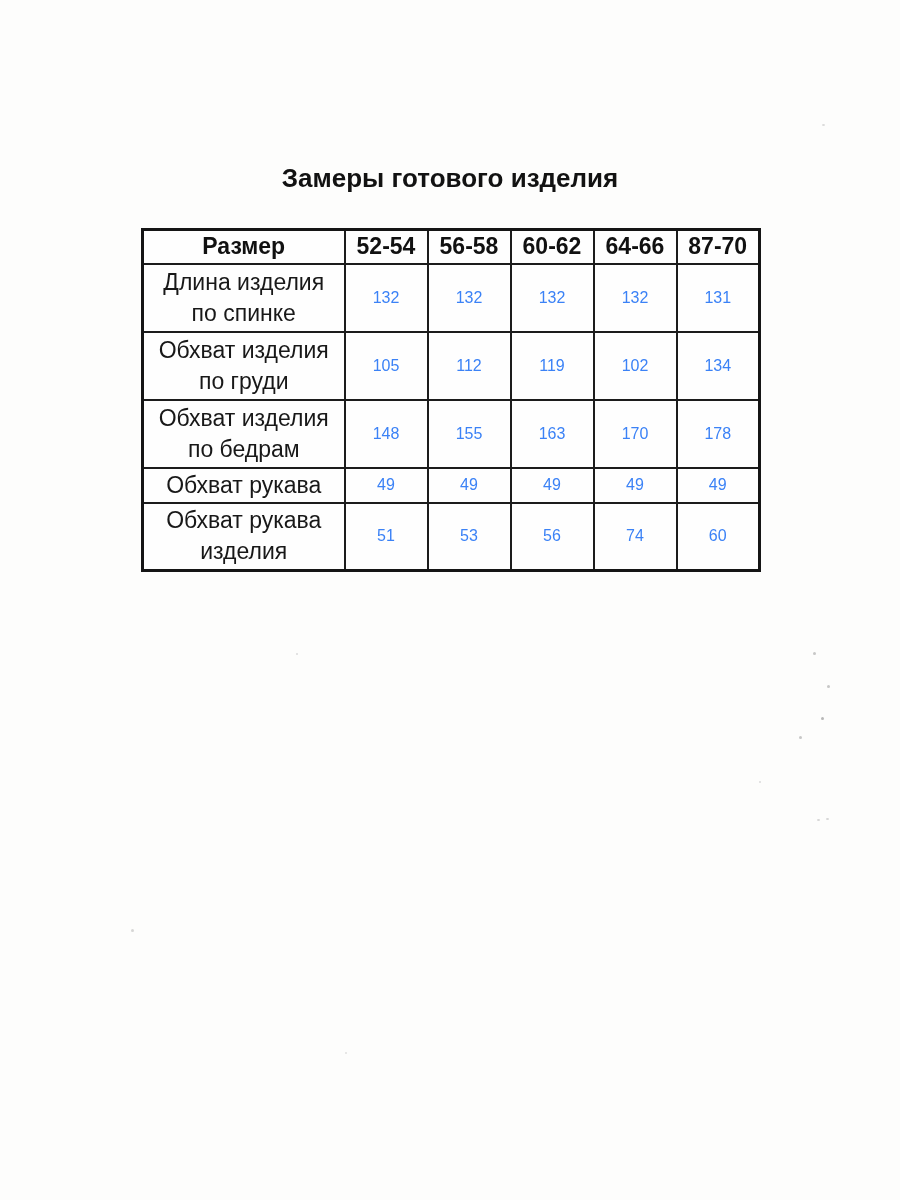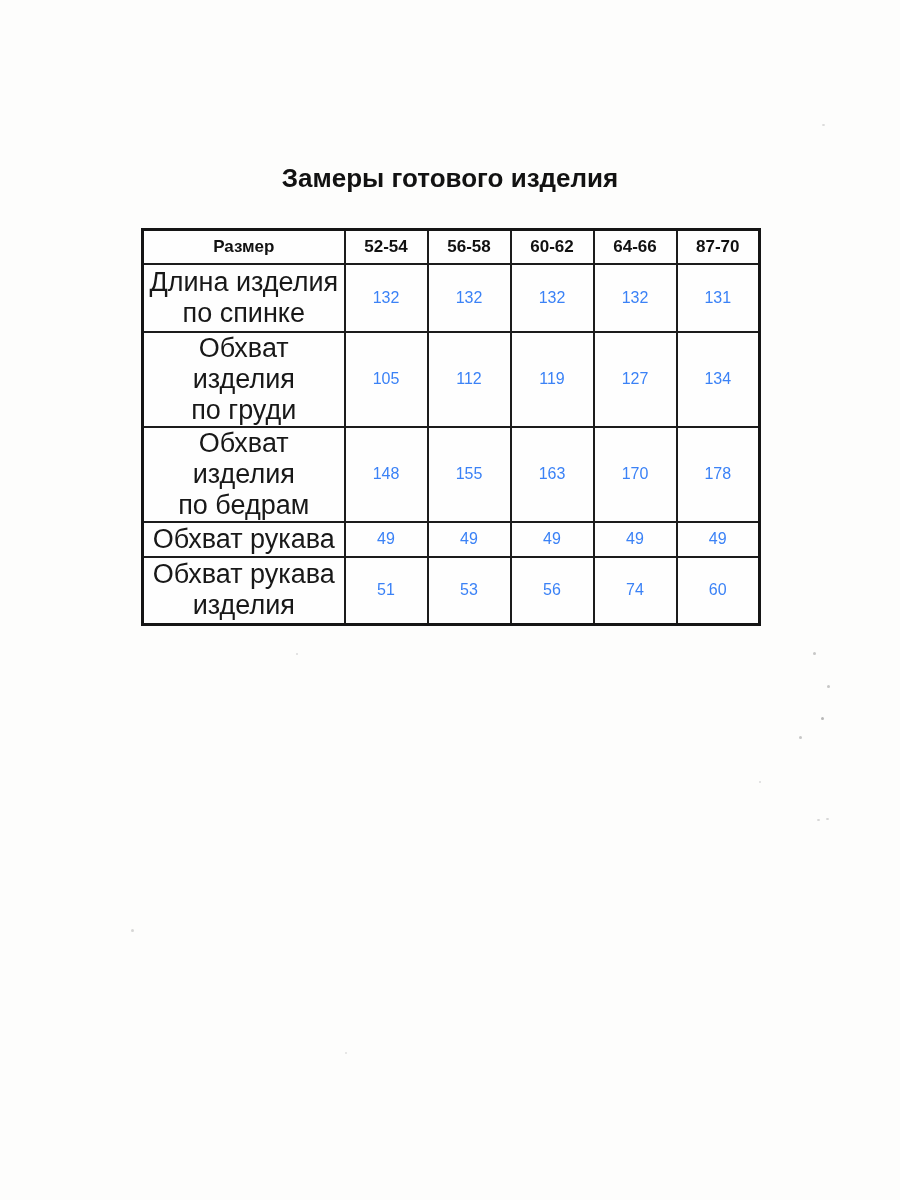--- a/index.html
+++ b/index.html
@@ -49,30 +49,30 @@
     text-align: center;
     vertical-align: middle;
     padding: 0;
   }
 
   col.c-label { width: 202px; }
   col.c-size  { width: 83px; }
 
   tr.header-row { height: 34px; }
   tr.header-row th {
-    font-size: 17px;
+    font-size: 23px;
     font-weight: 700;
     color: #111;
   }
 
   tr.r-tall  { height: 68px; }
   tr.r-short { height: 35px; }
 
   td.label-cell {
-    font-size: 27px;
+    font-size: 23px;
     font-weight: 400;
     line-height: 31px;
     color: #181818;
   }
 
   td.value-cell {
     font-size: 16px;
     font-weight: 400;
     color: #3b82f6;
   }
@@ -136,21 +136,21 @@
     </tr>
 
     <tr class="r-tall">
       <td class="label-cell">
         <div>Обхват изделия</div>
         <div>по груди</div>
       </td>
       <td class="value-cell">105</td>
       <td class="value-cell">112</td>
       <td class="value-cell">119</td>
-      <td class="value-cell">127</td>
+      <td class="value-cell">102</td>
       <td class="value-cell">134</td>
     </tr>
 
     <tr class="r-tall">
       <td class="label-cell">
         <div>Обхват изделия</div>
         <div>по бедрам</div>
       </td>
       <td class="value-cell">148</td>
       <td class="value-cell">155</td>

